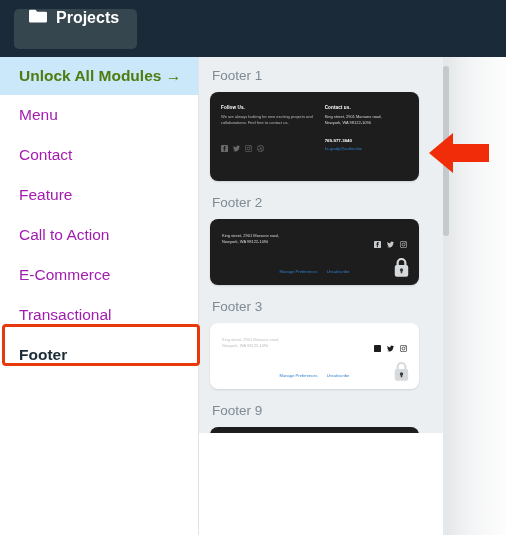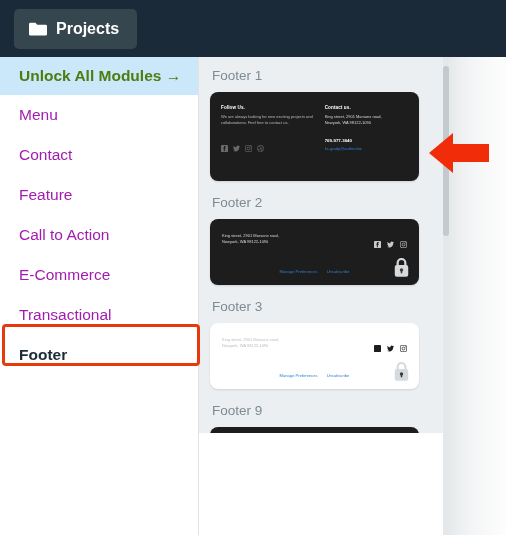--- a/index.html
+++ b/index.html
@@ -25,21 +25,21 @@
     padding-left: 14px;
     gap: 14px;
   }
   .btn-projects {
     height: 40px;
     background: #36464f;
     border: none; border-radius: 5px;
     color: #ffffff;
     font-size: 16px; font-weight: bold;
     font-family: "Liberation Sans", sans-serif;
-    display: flex; align-items: center; gap: 9px;
+    display: flex; align-items: flex-start; gap: 9px;
     padding: 0 18px 0 15px;
     cursor: pointer;
   }
   .folder-icon { display: block; width: 18px; height: 14px; }
   .btn-save {
     height: 40px;
     background: #2ecc5e;
     border: none; border-radius: 5px;
     color: #ffffff;
     font-size: 16px; font-weight: bold;

